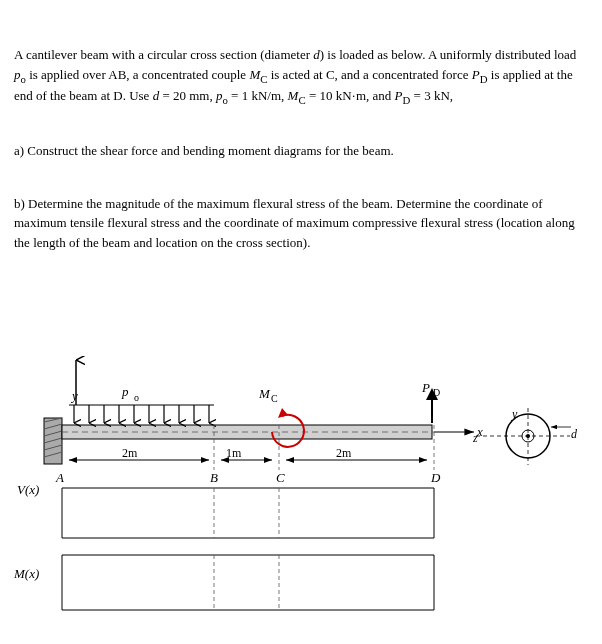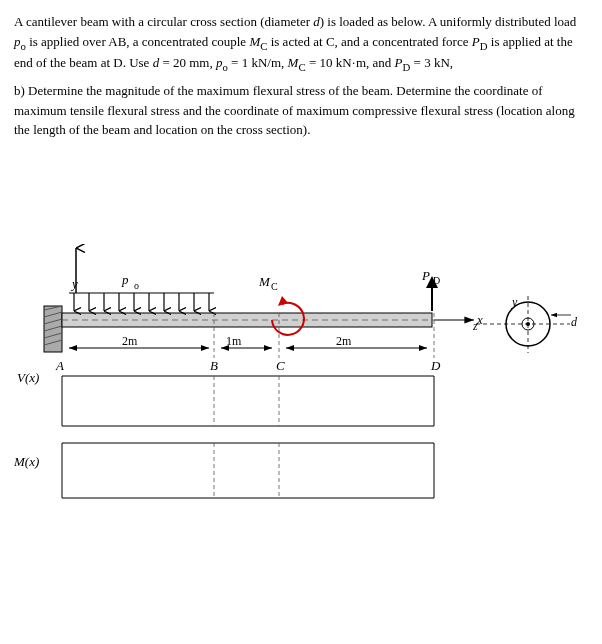--- a/index.html
+++ b/index.html
@@ -13,40 +13,44 @@
       padding: 12px 14px;
     }
 
     .text-block {
       line-height: 1.5;
       margin-bottom: 8px;
     }
 
     .text-block p {
       margin-bottom: 6px;
+      margin-top: 33px;
     }
 
     .diagram-area {
       width: 100%;
       margin-top: 8px;
     }
 
     svg text {
       font-family: 'Times New Roman', Times, serif;
     }
   </style>
 </head>
 <body>
 
 <div class="text-block">
   <p>
     A cantilever beam with a circular cross section (diameter <i>d</i>) is loaded as below. A uniformly
     distributed load <i>p</i><sub>o</sub> is applied over AB, a concentrated couple <i>M</i><sub>C</sub> is acted at C, and a
     concentrated force <i>P</i><sub>D</sub> is applied at the end of the beam at D. Use <i>d</i> = 20 mm, <i>p</i><sub>o</sub> = 1 kN/m, <i>M</i><sub>C</sub> =
     10 kN·m, and <i>P</i><sub>D</sub> = 3 kN,
+  </p>
+  <p>
+    a) Construct the shear force and bending moment diagrams for the beam.
   </p>
   <p>
     b) Determine the magnitude of the maximum flexural stress of the beam. Determine the
     coordinate of maximum tensile flexural stress and the coordinate of maximum compressive
     flexural stress (location along the length of the beam and location on the cross section).
   </p>
 </div>
 
 <div class="diagram-area">
   <svg width="580" height="360">

